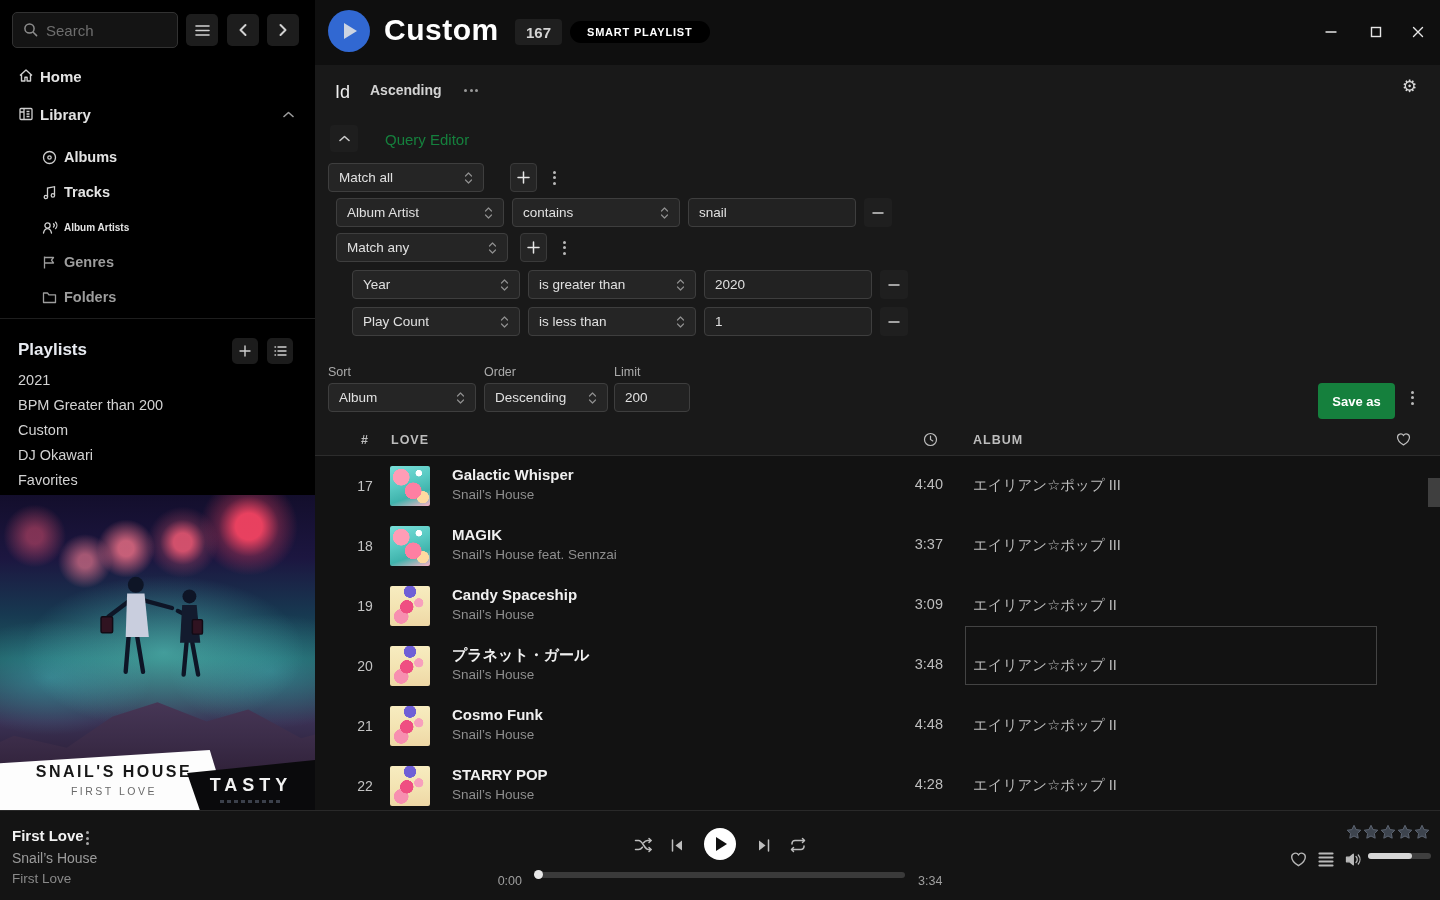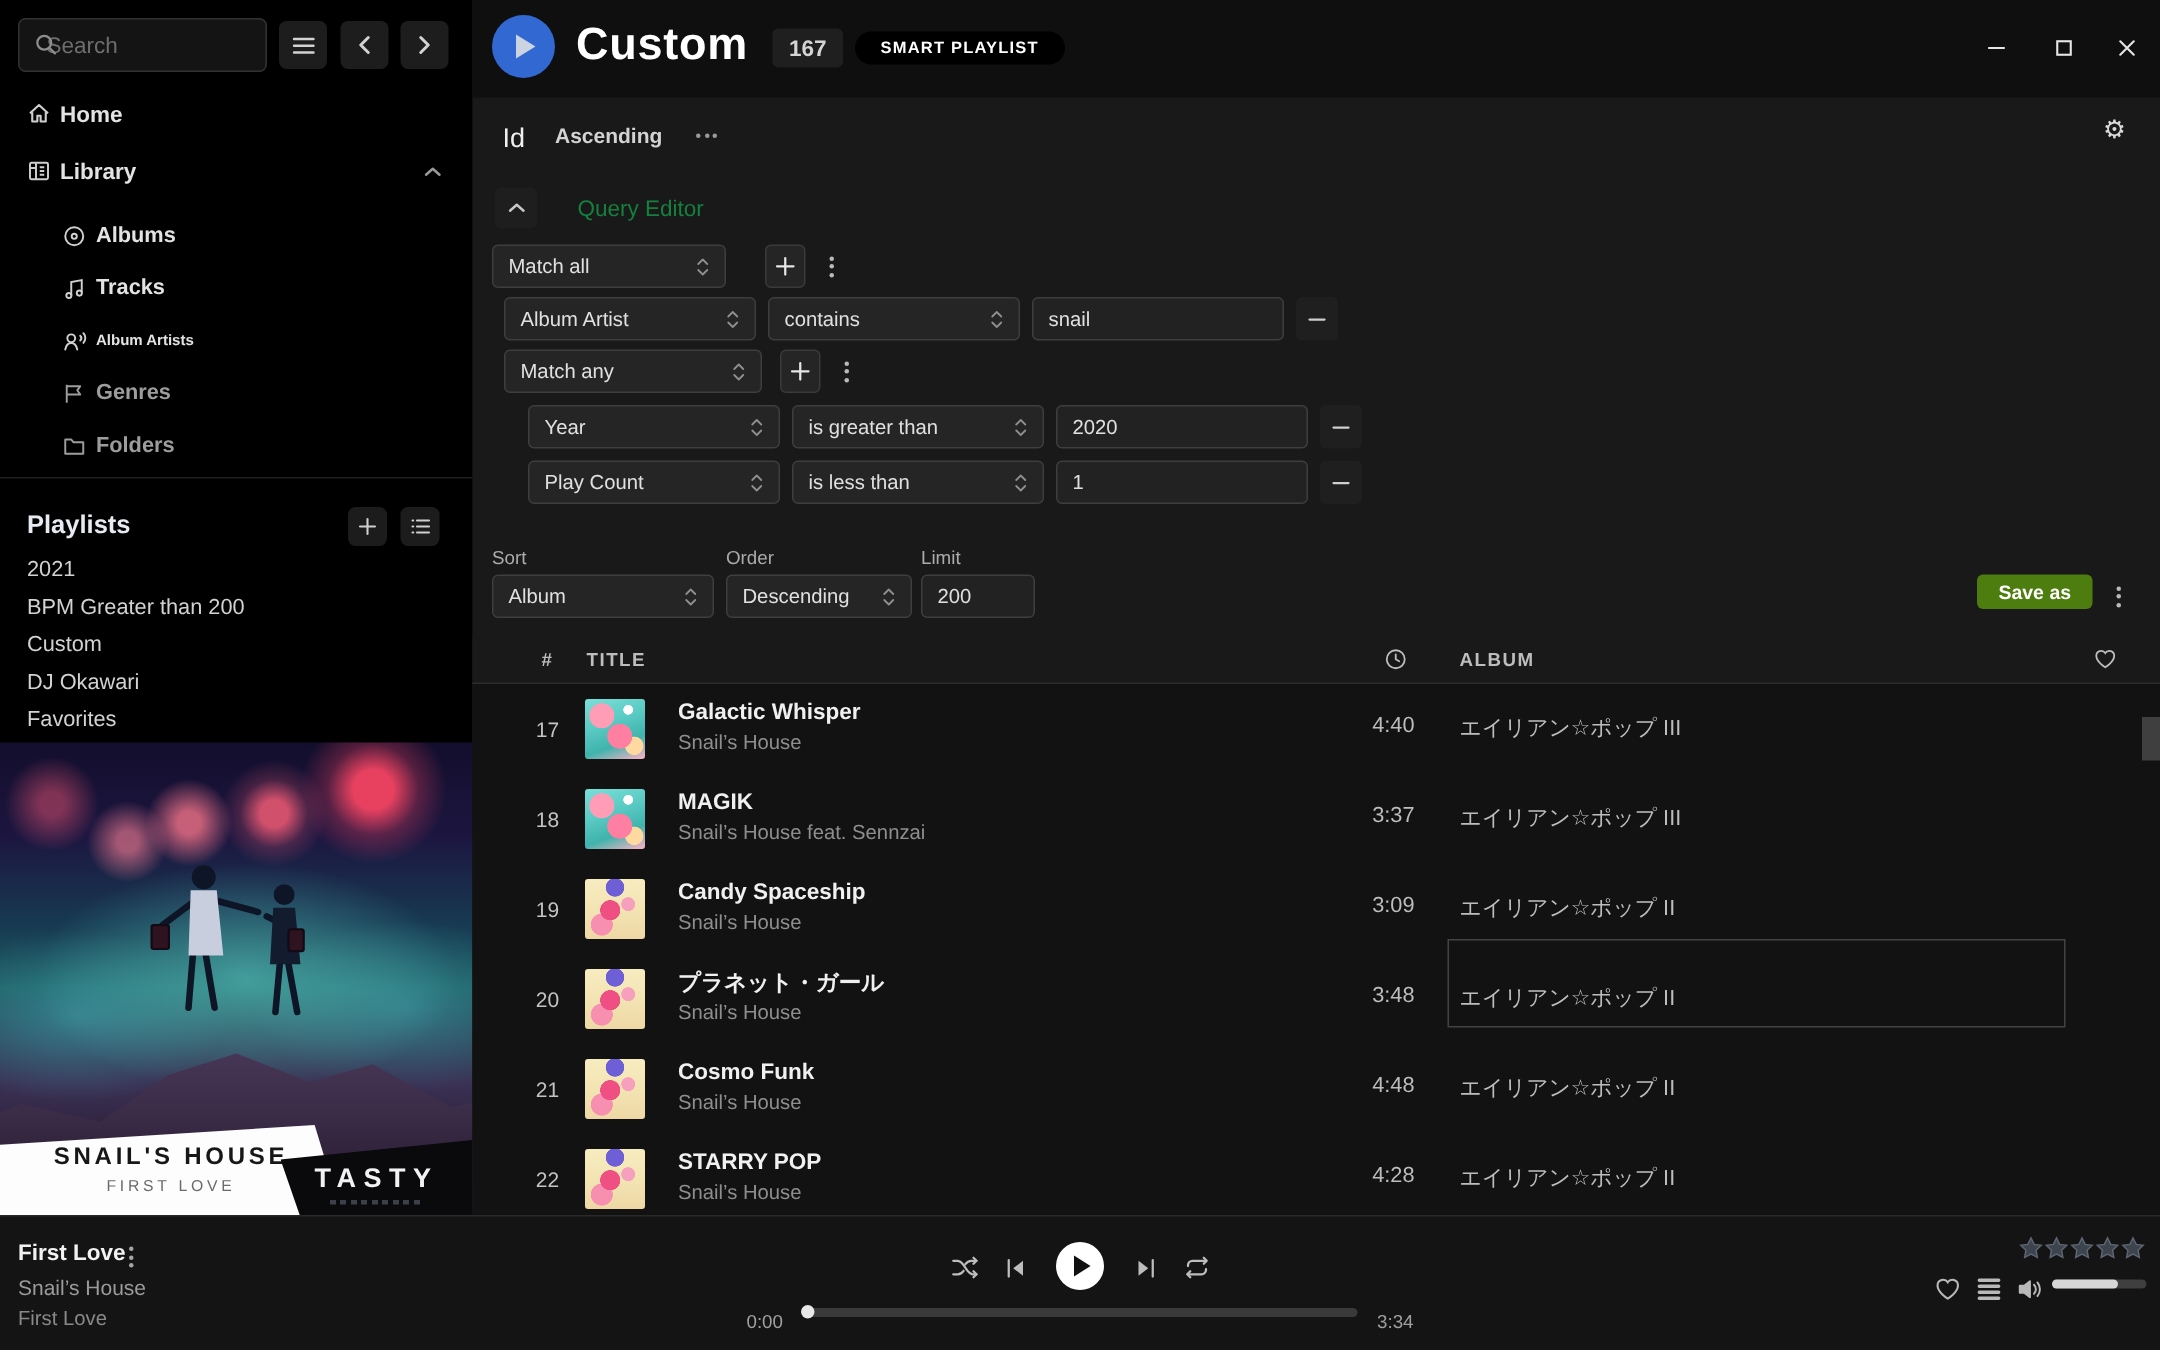--- a/index.html
+++ b/index.html
@@ -8,21 +8,21 @@
   button{background:none;border:none;color:inherit;font:inherit;cursor:pointer}
   input{outline:none}
   .screen{position:relative;width:1440px;height:900px;background:#121212;overflow:hidden}
   .abs{position:absolute}
   .ic{display:block}
 
   
   .sidebar{position:absolute;left:0;top:0;width:315px;height:810px;background:#000}
   .search-wrap{position:absolute;left:12px;top:12px;width:166px;height:36px}
   .search-wrap svg{position:absolute;left:11px;top:10px;color:#8d8d8d}
-  .search-input{width:100%;height:100%;background:#141414;border:1px solid #323232;border-radius:5px;color:#cfcfcf;font-size:15px;padding:0 8px 0 18px}
+  .search-input{width:100%;height:100%;background:#141414;border:1px solid #323232;border-radius:5px;color:#cfcfcf;font-size:15px;padding:0 8px 0 33px}
   .search-input::placeholder{color:#6e6e6e}
   .icon-btn{position:absolute;width:32px;height:32px;top:14px;background:#1d1d1d;border-radius:5px;color:#d2d2d2;display:flex;align-items:center;justify-content:center}
   .nav-row{position:absolute;left:0;width:300px;height:26px;display:flex;align-items:center;cursor:pointer}
   .nav-row .lbl{font-weight:bold;font-size:15px;color:#e3e3e3}
   .nav-row .ico{position:absolute;left:18px;color:#cfcfcf}
   .nav-sub .ico{left:42px}
   .nav-row .txt-at{position:absolute;left:40px}
   .nav-sub .txt-at{left:64px}
   .dim .lbl{color:#9d9d9d}.dim .ico{color:#9d9d9d}
   .side-sep{position:absolute;left:0;top:318px;width:315px;border-top:1px solid #1e1e1e}
@@ -79,21 +79,21 @@
   .qe-title{position:absolute;left:70px;top:131px;font-size:15px;color:#15803d}
   .sel{position:absolute;height:29px;background:#252525;border:1px solid #3e3e3e;border-radius:4px;display:flex;align-items:center;padding:0 10px;cursor:pointer}
   .sel .sel-text{font-size:13.5px;color:#e0e0e0;flex:1;white-space:nowrap}
   .sel .ud{color:#8f8f8f;margin-left:6px}
   .qinput{position:absolute;height:29px;background:#222;border:1px solid #3e3e3e;border-radius:4px;color:#e0e0e0;font-size:13.5px;padding:0 10px;width:168px}
   .sq-btn{position:absolute;width:27px;height:29px;background:#252525;border:1px solid #3a3a3a;border-radius:4px;color:#e6e6e6;display:flex;align-items:center;justify-content:center}
   .ghost-btn{position:absolute;width:18px;height:29px;color:#b9b9b9;display:flex;align-items:center;justify-content:center}
   .minus-btn{position:absolute;width:28px;height:29px;background:#1f1f1f;border-radius:4px;color:#cfcfcf;display:flex;align-items:center;justify-content:center}
 
   .field-label{position:absolute;font-size:12.5px;color:#ababab}
-  .saveas{position:absolute;left:1003px;top:383px;width:77px;height:23px;background:#4d7c0f;border-radius:4px;font-size:13px;font-weight:bold;color:#fff;display:flex;align-items:center;justify-content:center}
+  .saveas{position:absolute;left:1003px;top:383px;width:77px;height:36px;background:#15803d;border-radius:4px;font-size:13px;font-weight:bold;color:#fff;display:flex;align-items:center;justify-content:center}
 
   
   .table-head{position:absolute;left:0;top:424px;width:1125px;height:32px;background:#191919;border-bottom:1px solid #2c2c2c}
   .th{position:absolute;top:9px;font-size:12.5px;letter-spacing:1px;color:#bdbdbd;font-weight:bold;cursor:pointer}
   .table-body{position:absolute;left:0;top:456px;width:1125px;height:354px;background:#121212}
   .trow{position:absolute;left:0;width:1125px;height:60px;cursor:pointer}
   .t-num{position:absolute;left:35px;top:22px;width:30px;text-align:center;font-size:14px;color:#c3c3c3}
   .t-art{position:absolute;left:75px;top:10px;width:40px;height:40px;border-radius:2px;overflow:hidden}
   .t-title{position:absolute;left:137px;top:10px;font-size:15px;font-weight:bold;color:#f0f0f0;white-space:nowrap}
   .t-artist{position:absolute;left:137px;top:31px;font-size:13.5px;color:#8e8e8e;white-space:nowrap}
@@ -423,21 +423,21 @@
     <button class="ghost-btn" style="left:1088px;top:383px">
         <span class="dots v">
           <i></i>
           <i></i>
           <i></i>
         </span>
       </button>
 
     <div class="table-head">
       <div class="th" style="left:35px;width:30px;text-align:center">#</div>
-      <div class="th" style="left:76px">TITLE</div>
+      <div class="th" style="left:76px">LOVE</div>
       <div class="th-clock">
         <svg class="ic" width="15" height="15" viewBox="0 0 15 15" fill="none" stroke="currentColor" stroke-width="1.2" stroke-linecap="round">
             <circle cx="7.5" cy="7.5" r="6"></circle>
             <path d="M7.5 4.2V7.5l2.3 1.4"></path>
           </svg>
       </div>
       <div class="th" style="left:658px">ALBUM</div>
       <div class="th-heart">
         <svg class="ic" width="15" height="14" viewBox="0 0 16 15" fill="none" stroke="currentColor" stroke-width="1.3">
             <path d="M8 13.8S1.6 10 1.6 5.6a3.5 3.5 0 0 1 6.4-2 3.5 3.5 0 0 1 6.4 2C14.4 10 8 13.8 8 13.8z"></path>

